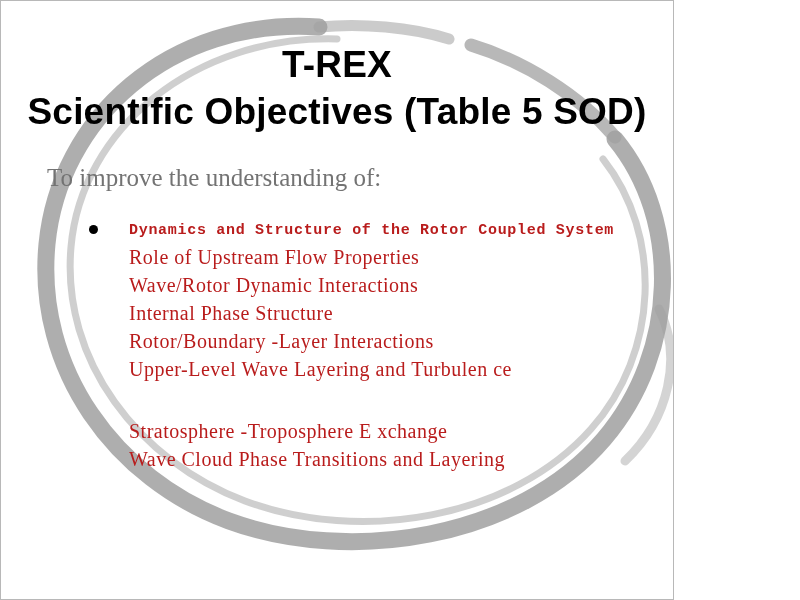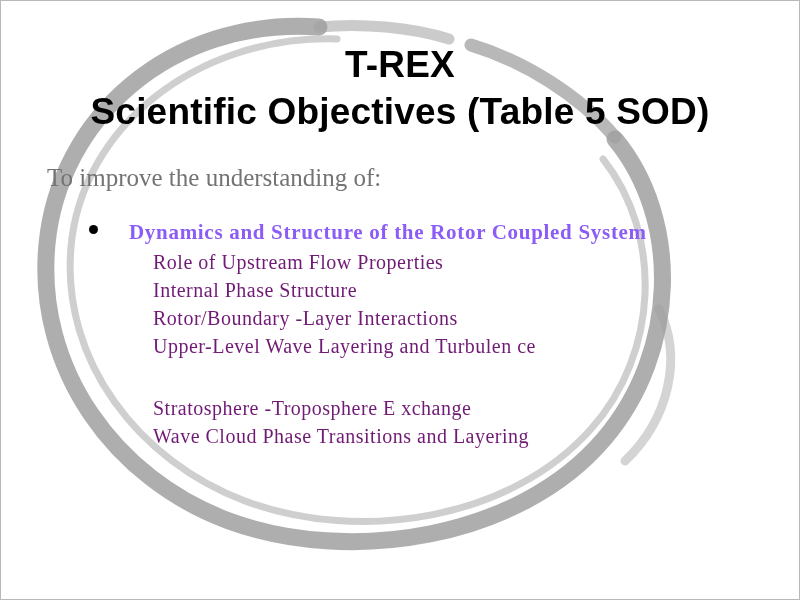--- a/index.html
+++ b/index.html
@@ -8,21 +8,21 @@
   }
   body {
     width: 800px;
     height: 600px;
     background: #ffffff;
     font-family: "Liberation Serif", serif;
     overflow: hidden;
   }
   .slide {
     position: relative;
-    width: 800px;
+    width: 674px;
     height: 600px;
     box-sizing: border-box;
     border: 1px solid #b8b8b8;
     overflow: hidden;
     background: #ffffff;
   }
   
   .ring-deco {
     position: absolute;
     left: 18px;
@@ -69,40 +69,39 @@
   .bullet-dot {
     position: absolute;
     left: 0;
     top: 0.30em;
     width: 9px;
     height: 9px;
     border-radius: 50%;
     background: #000000;
   }
   .bullet-head {
-    font-family: Liberation Serif, serif;
+    font-family: Liberation Mono, monospace;
     font-weight: bold;
-    font-size: 21px;
+    font-size: 15px;
     letter-spacing: 0.7px;
-    color: #8b5cf6;
+    color: #b91c1c;
     line-height: 1.22;
   }
   .sub-list {
     margin: 3px 0 0 128px;
     padding: 0;
     list-style: none;
   }
   .sub-list li {
     font-family: "Liberation Serif", serif;
     font-size: 20px;
     letter-spacing: 0.5px;
-    color: #701a75;
+    color: #b91c1c;
     line-height: 1.40;
     white-space: nowrap;
-    margin-left: 24px;
   }
 </style>
 </head>
 <body>
 
 <div class="slide">
 
   <svg class="ring-deco" viewBox="0 0 700 570" xmlns="http://www.w3.org/2000/svg">
     <g fill="none" stroke="#a0a0a0" stroke-linecap="round">
       <path d="M300 18 C150 8 40 110 28 235 C16 360 96 470 210 512 C330 556 500 530 585 430 C660 342 662 210 596 130" stroke-width="17" opacity="0.85"></path>
@@ -122,20 +121,21 @@
 
     <div class="lead">To improve the understanding of:</div>
 
     <div class="section">
       <div class="bullet-row">
         <span class="bullet-dot"></span>
         <span class="bullet-head">Dynamics and Structure of the Rotor Coupled System</span>
       </div>
       <ul class="sub-list">
         <li>Role of Upstream Flow Properties</li>
+        <li>Wave/Rotor Dynamic Interactions</li>
         <li>Internal Phase Structure</li>
         <li>Rotor/Boundary -Layer Interactions</li>
         <li>Upper-Level Wave Layering and Turbulen ce</li>
       </ul>
     </div>
 
     <div class="section second">
       <ul class="sub-list">
         <li>Stratosphere -Troposphere E xchange</li>
         <li>Wave Cloud Phase Transitions and Layering</li>

